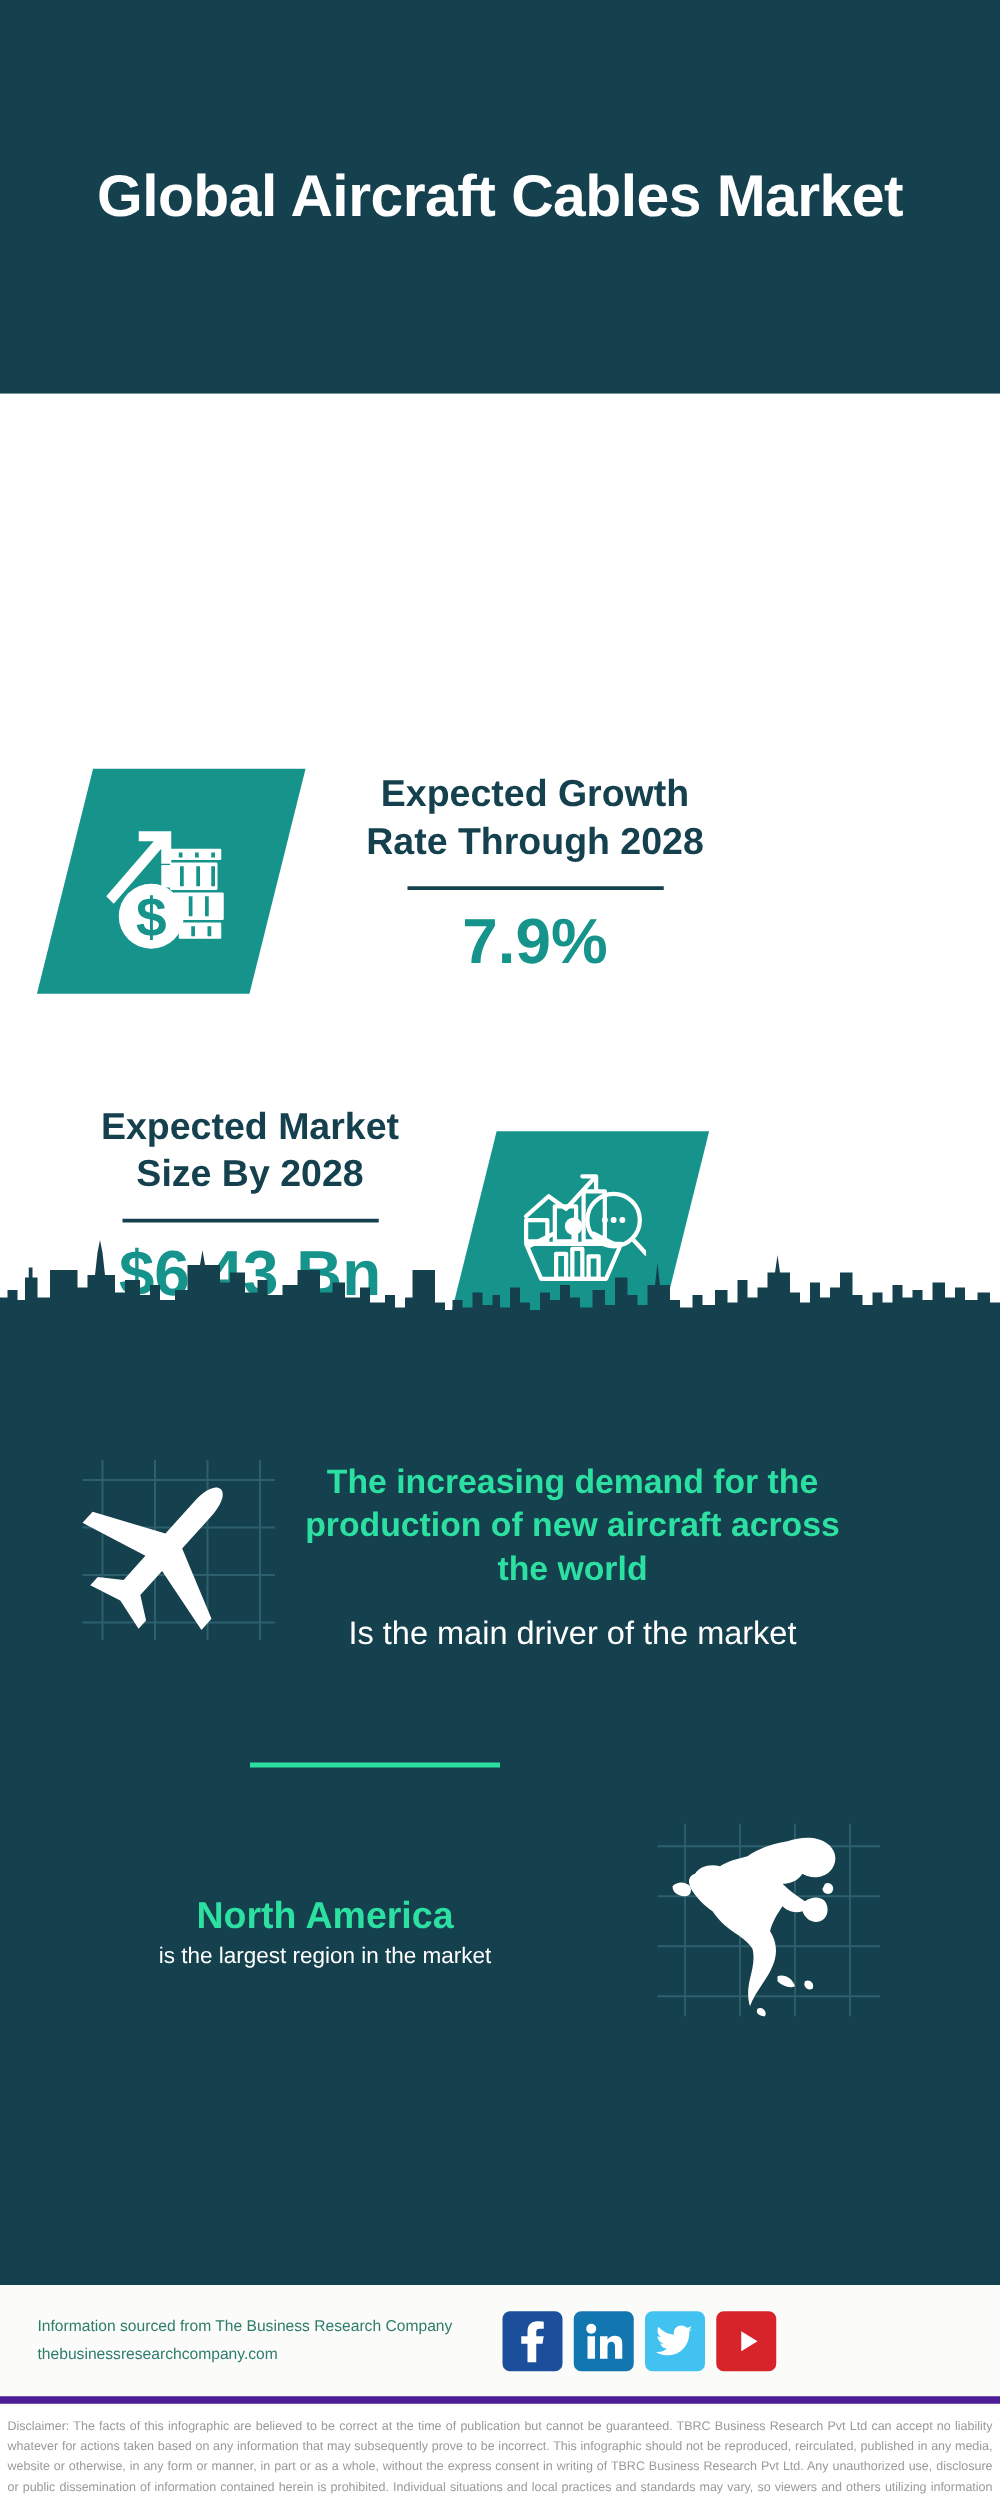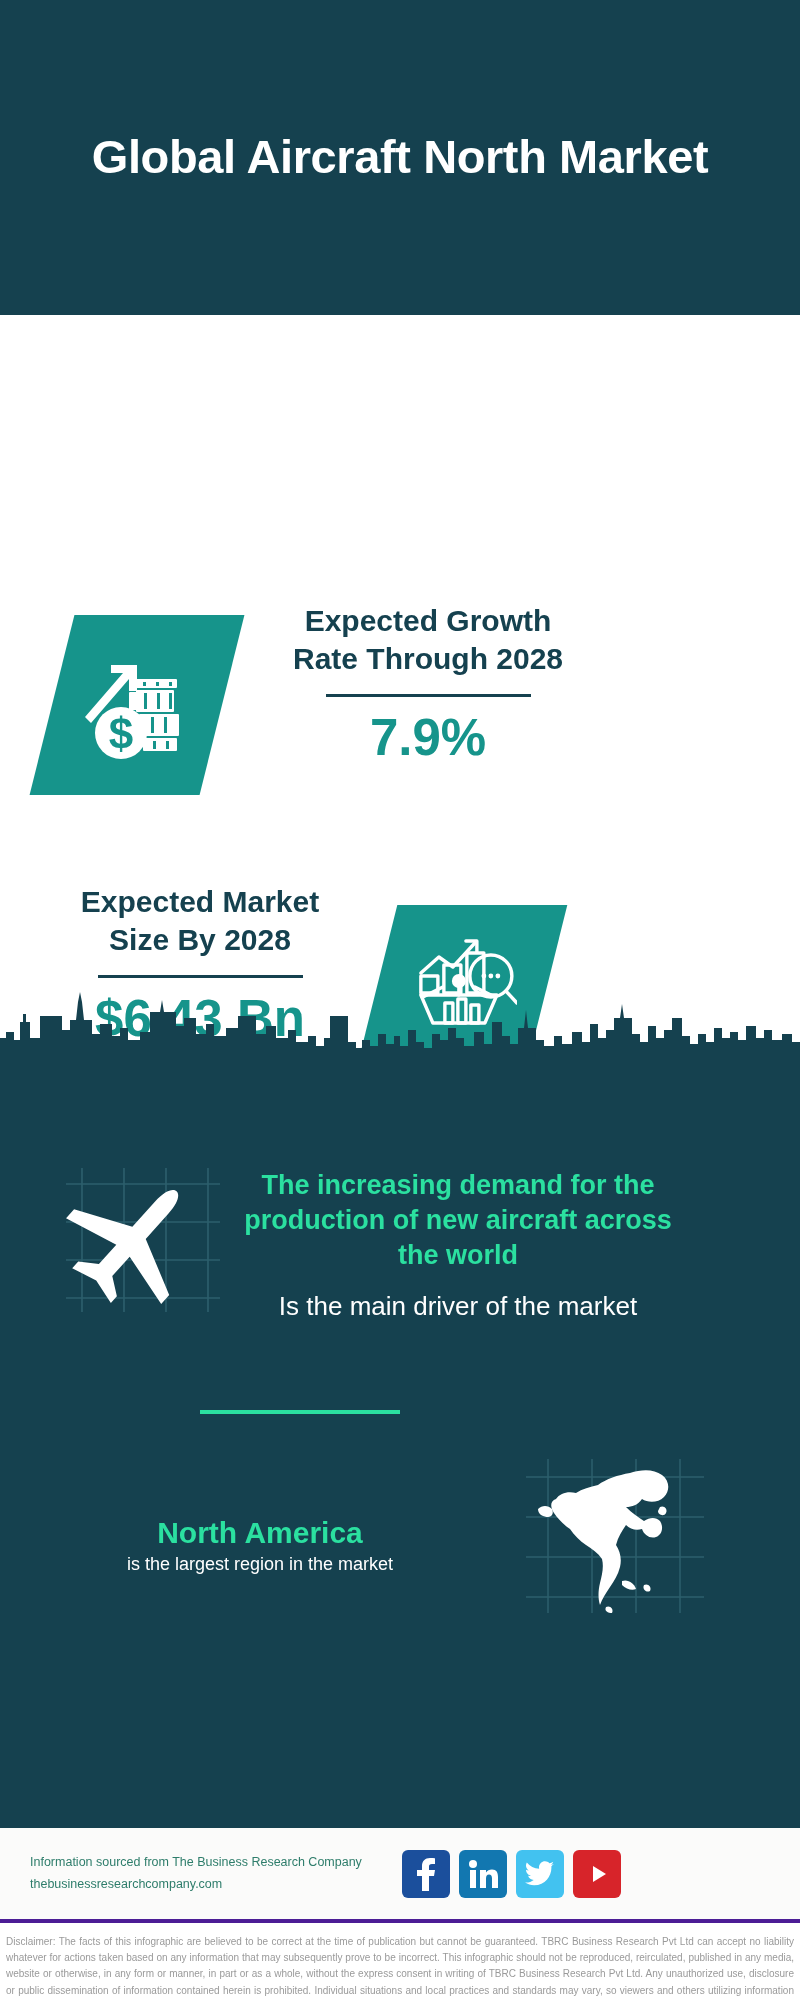--- a/index.html
+++ b/index.html
@@ -58,21 +58,21 @@
     color:#16948B;
     font-weight:bold;
     font-size:51px;
     text-align:center;
     line-height:1.05;
     margin-top:12px;
   }
 
   
   #tile-growth { left:52px; top:300px; width:170px; height:180px; }
-  #block-growth { left:278px; top:287px; width:300px; }
+  #block-growth { left:278px; top:302px; width:300px; }
 
   
   #block-size { left:55px; top:568px; width:290px; }
   #tile-size  { left:378px; top:590px; width:170px; height:155px; }
 
   
   .dark-panel {
     background:#15414F;
     position:absolute;
     top:1050px; left:0; width:800px; height:778px;
@@ -109,21 +109,21 @@
   .region-text { width:470px; text-align:center; padding-top:20px; margin-left:25px; }
   .region-name { color:#2BE0A0; font-weight:bold; font-size:30px; line-height:1.25; display:block; }
   .region-sub  { color:#ffffff; font-size:18px; line-height:1.35; display:block; }
   .map-wrap { position:relative; width:190px; height:160px; margin-left:25px; flex:none; }
 
   
   .footer {
     position:absolute; top:1828px; left:0; width:800px; height:95px;
     background:#FBFBFA;
     display:flex; align-items:center;
-    border-bottom:4px solid #4c1d95;
+    border-bottom:6px solid #4c1d95;
   }
   .source-text { margin-left:30px; width:360px; }
   .source-text div {
     color:#2E7D6B; font-size:12.5px; line-height:1.75;
   }
   .socials { display:flex; gap:9px; margin-left:12px; }
   .soc { width:48px; height:48px; border-radius:6px; display:flex; align-items:center; justify-content:center; }
   .soc-fb { background:#1B4F9C; }
   .soc-li { background:#1277B0; }
   .soc-tw { background:#42C2F0; }
@@ -135,21 +135,21 @@
     padding:4px 6px 0 6px;
     color:#9A9A9A; font-size:10px; line-height:1.62;
     text-align:justify;
     font-family:"Liberation Sans", sans-serif;
   }
 </style>
 </head>
 <body>
 
 <div class="header">
-  <h1>Global Aircraft North Market</h1>
+  <h1>Global Aircraft Cables Market</h1>
 </div>
 
 <div class="white-area">
 
   <div class="tile" id="tile-growth">
     <svg width="112" height="112" viewBox="0 0 112 112">
       <g fill="#ffffff">
         <path d="M10 74 L48 30 L48 42 L56 42 L56 16 L30 16 L30 24 L42 24 L4 68 Z"></path>
         <rect x="52" y="30" width="44" height="9" rx="1"></rect>
         <rect x="55" y="41" width="38" height="22" rx="1"></rect>

